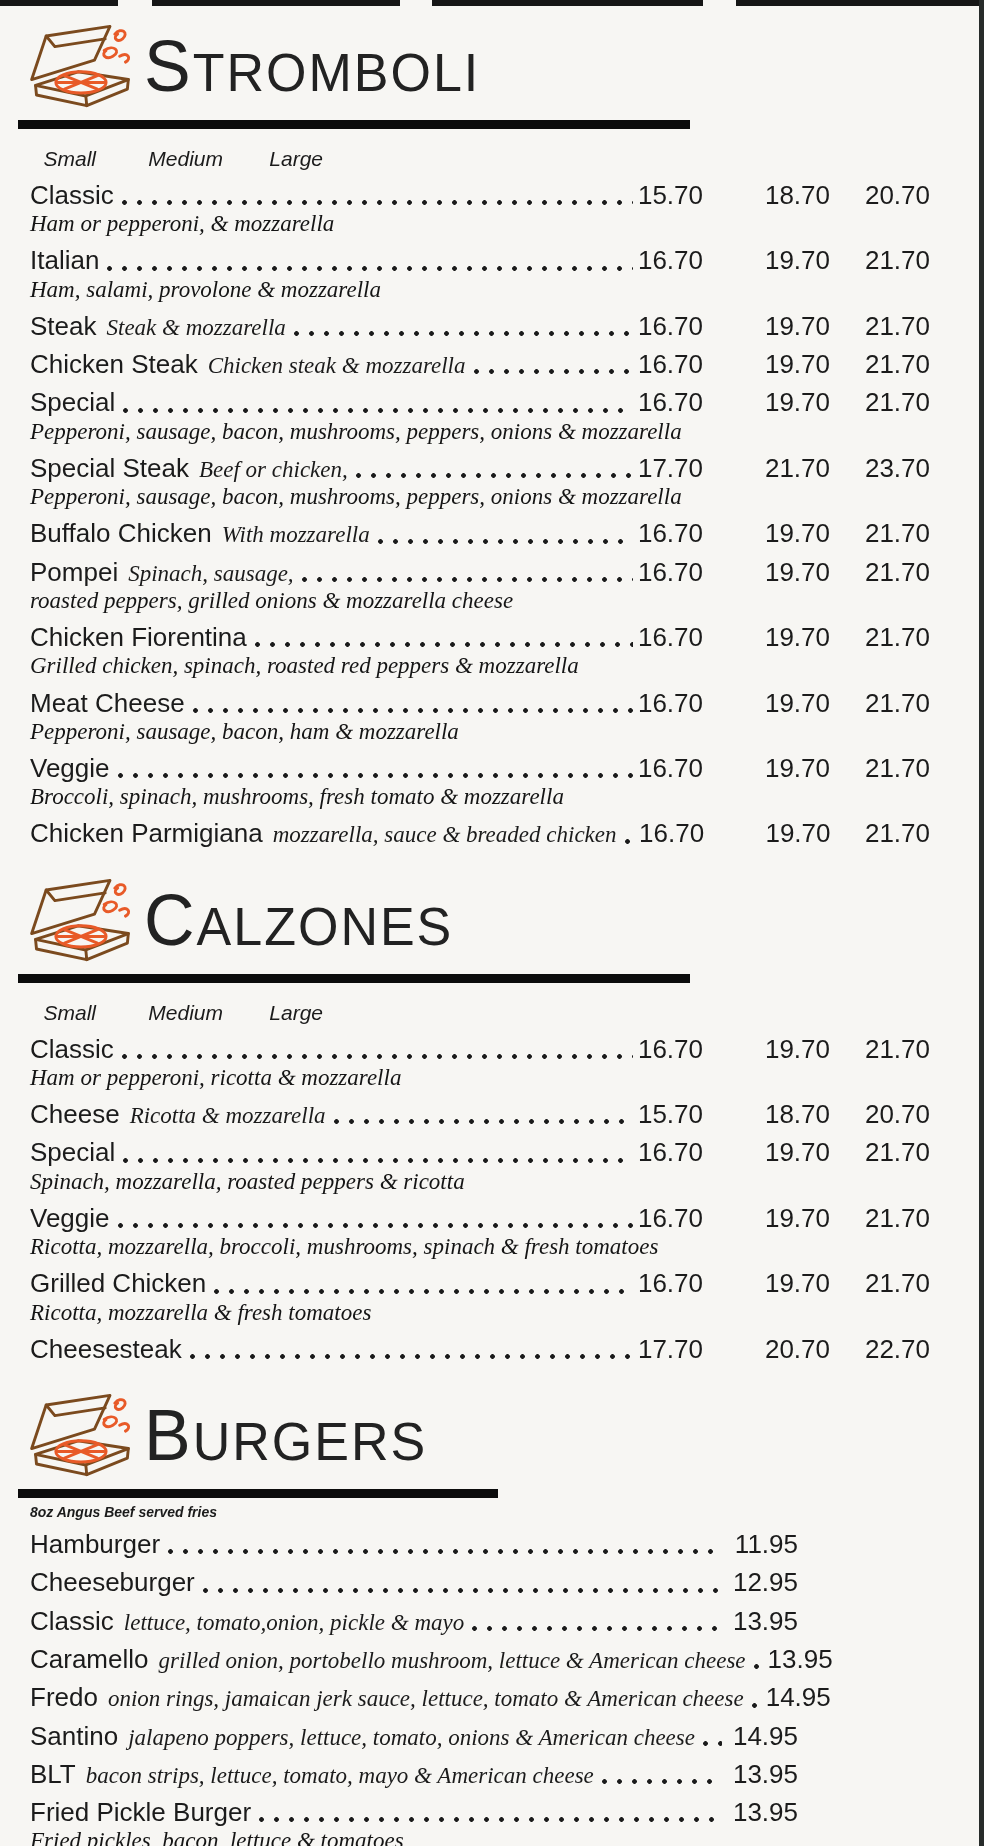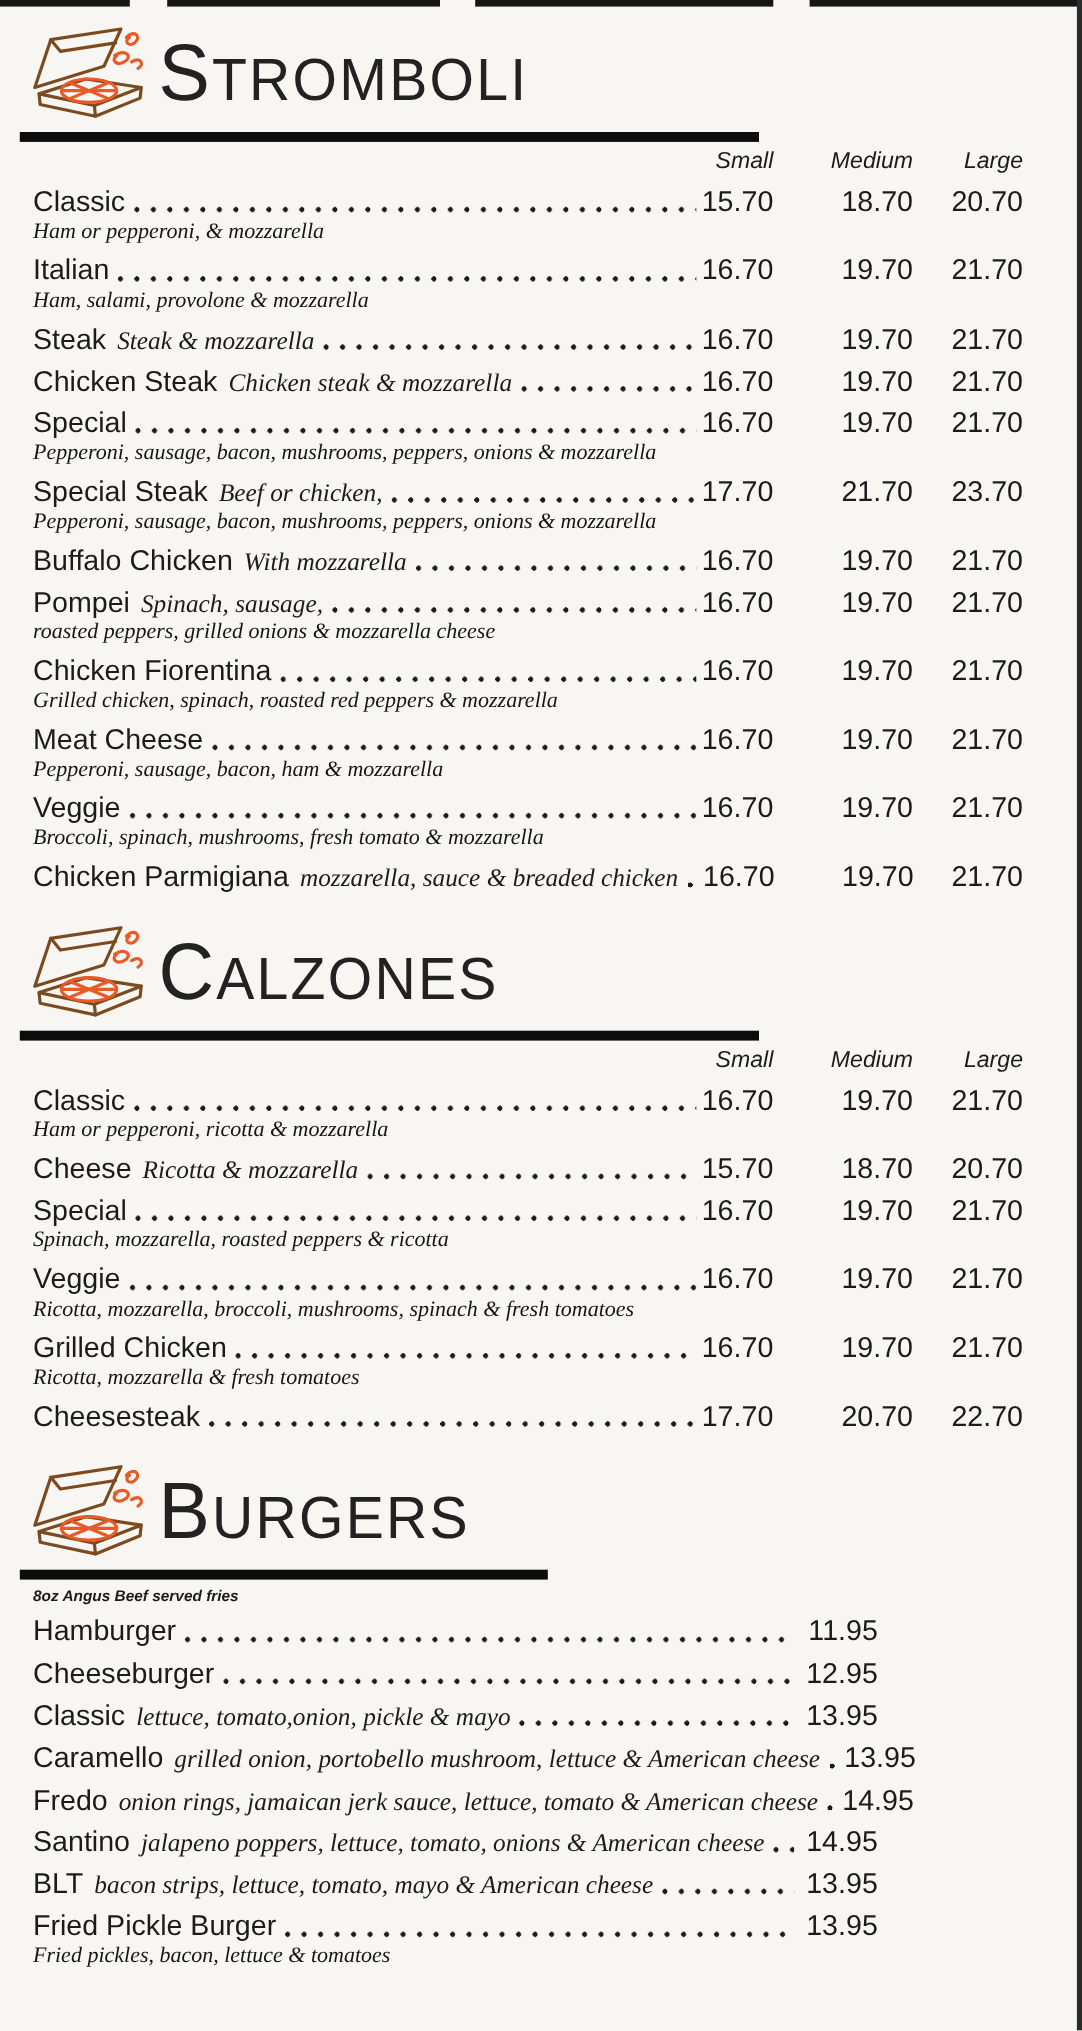--- a/index.html
+++ b/index.html
@@ -40,21 +40,21 @@
   .section-title::first-letter{font-size:70px;}
 
   .rule{height:9px;background:#0c0c0c;margin:8px 0 6px 18px;}
   .sec-stromboli .rule{width:672px;}
   .sec-calzones .rule{width:672px;}
   .sec-burgers .rule{width:480px;}
 
   .rows{padding:0 54px 0 30px;}
   .sec-burgers .rows{padding-right:186px;}
 
-  .size-row{display:flex;justify-content:flex-end;font-style:italic;font-size:21px;margin:6px 0 4px 0;color:#1b1b1b;}
+  .size-row{display:flex;font-style:italic;font-size:21px;margin:18px 0 4px 0;color:#1b1b1b;}
   .size-cell{text-align:right;}
   .size-cell.c0{width:66px;}
   .size-cell.c1{width:127px;}
   .size-cell.c2{width:100px;}
 
   .note-line{font-style:italic;font-weight:600;font-size:14px;margin:6px 0 2px 0;}
 
   .row{display:flex;align-items:baseline;margin-top:11px;line-height:1.05;}
   .item-name{font-size:26px;white-space:nowrap;}
   .inline-desc{
@@ -68,21 +68,21 @@
     background-size:15px 5px;background-repeat:repeat-x;background-position:left bottom;
   }
   .price{font-size:26px;text-align:right;white-space:nowrap;}
   .price.c0{width:66px;}
   .price.c1{width:127px;}
   .price.c2{width:100px;}
   .price.single{width:72px;}
 
   .desc-line{
     font-family:"Liberation Serif",serif;font-style:italic;
-    font-size:20px;margin-top:3px;line-height:1.05;color:#151515;
+    font-size:23px;margin-top:3px;line-height:1.05;color:#151515;
   }
 </style>
 </head>
 <body>
 
 <div class="top-remnant tr-a"></div>
 <div class="top-remnant tr-b"></div>
 <div class="top-remnant tr-c"></div>
 <div class="top-remnant tr-d"></div>
 <div class="right-edge"></div>

